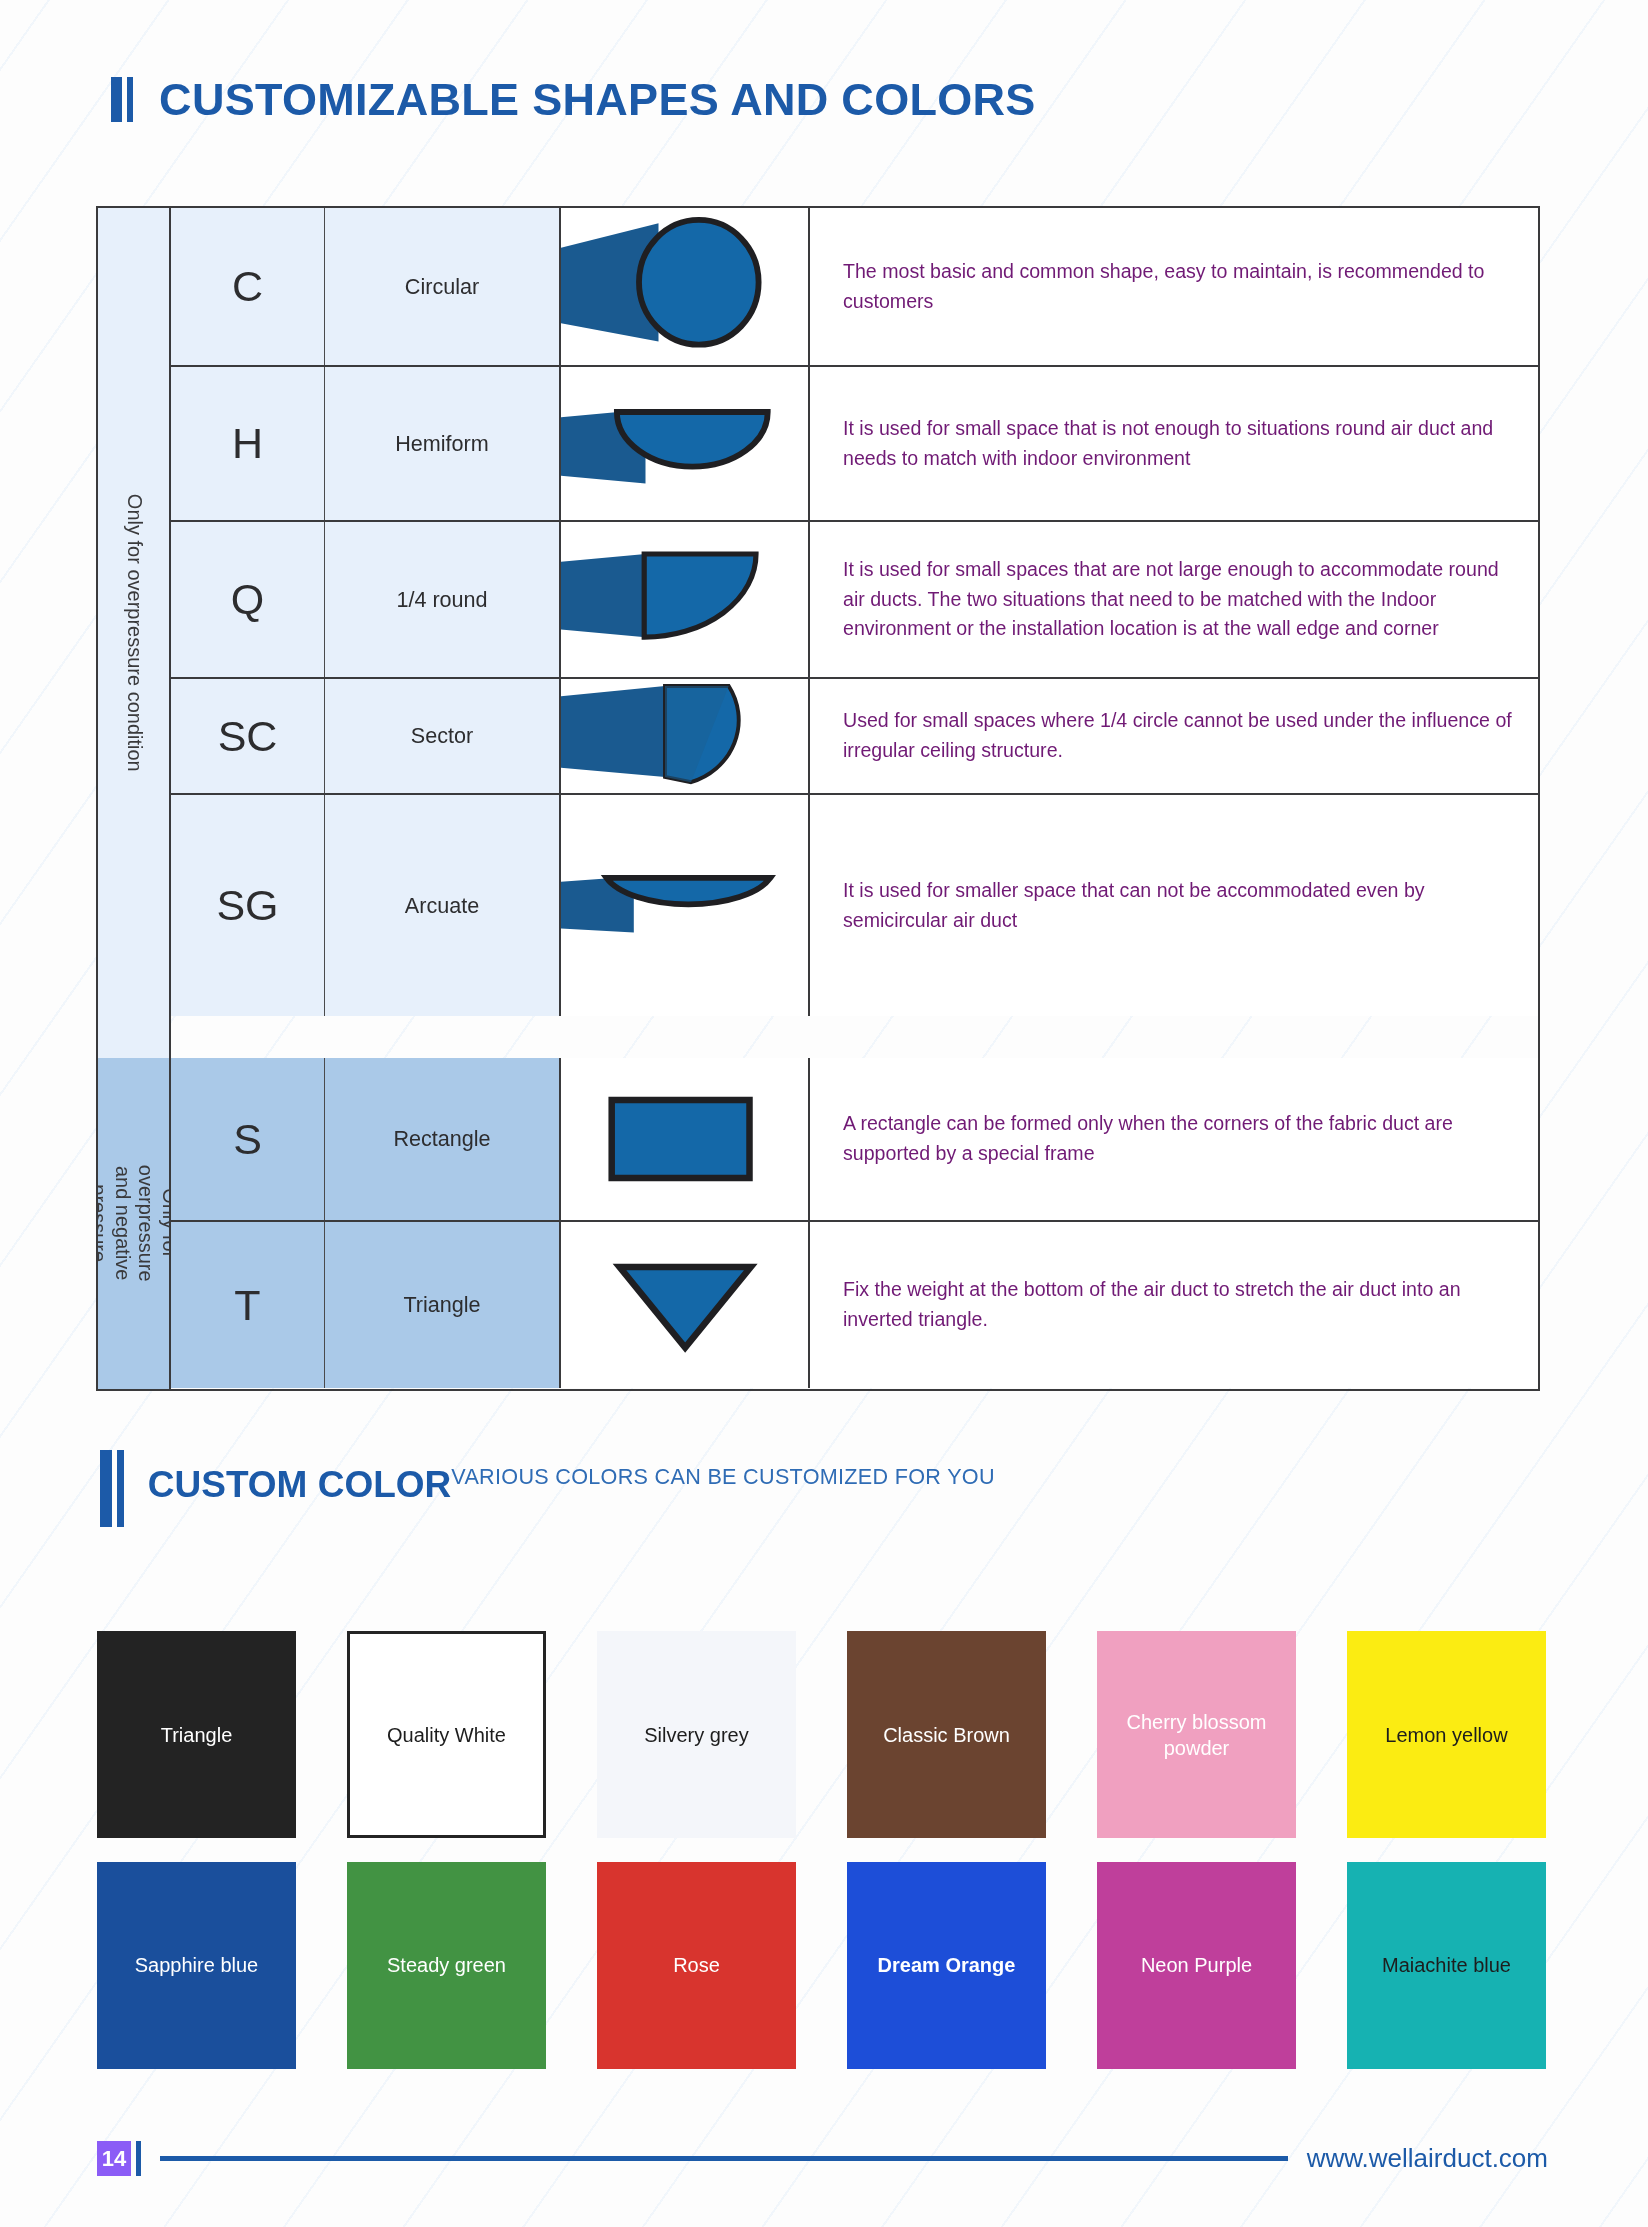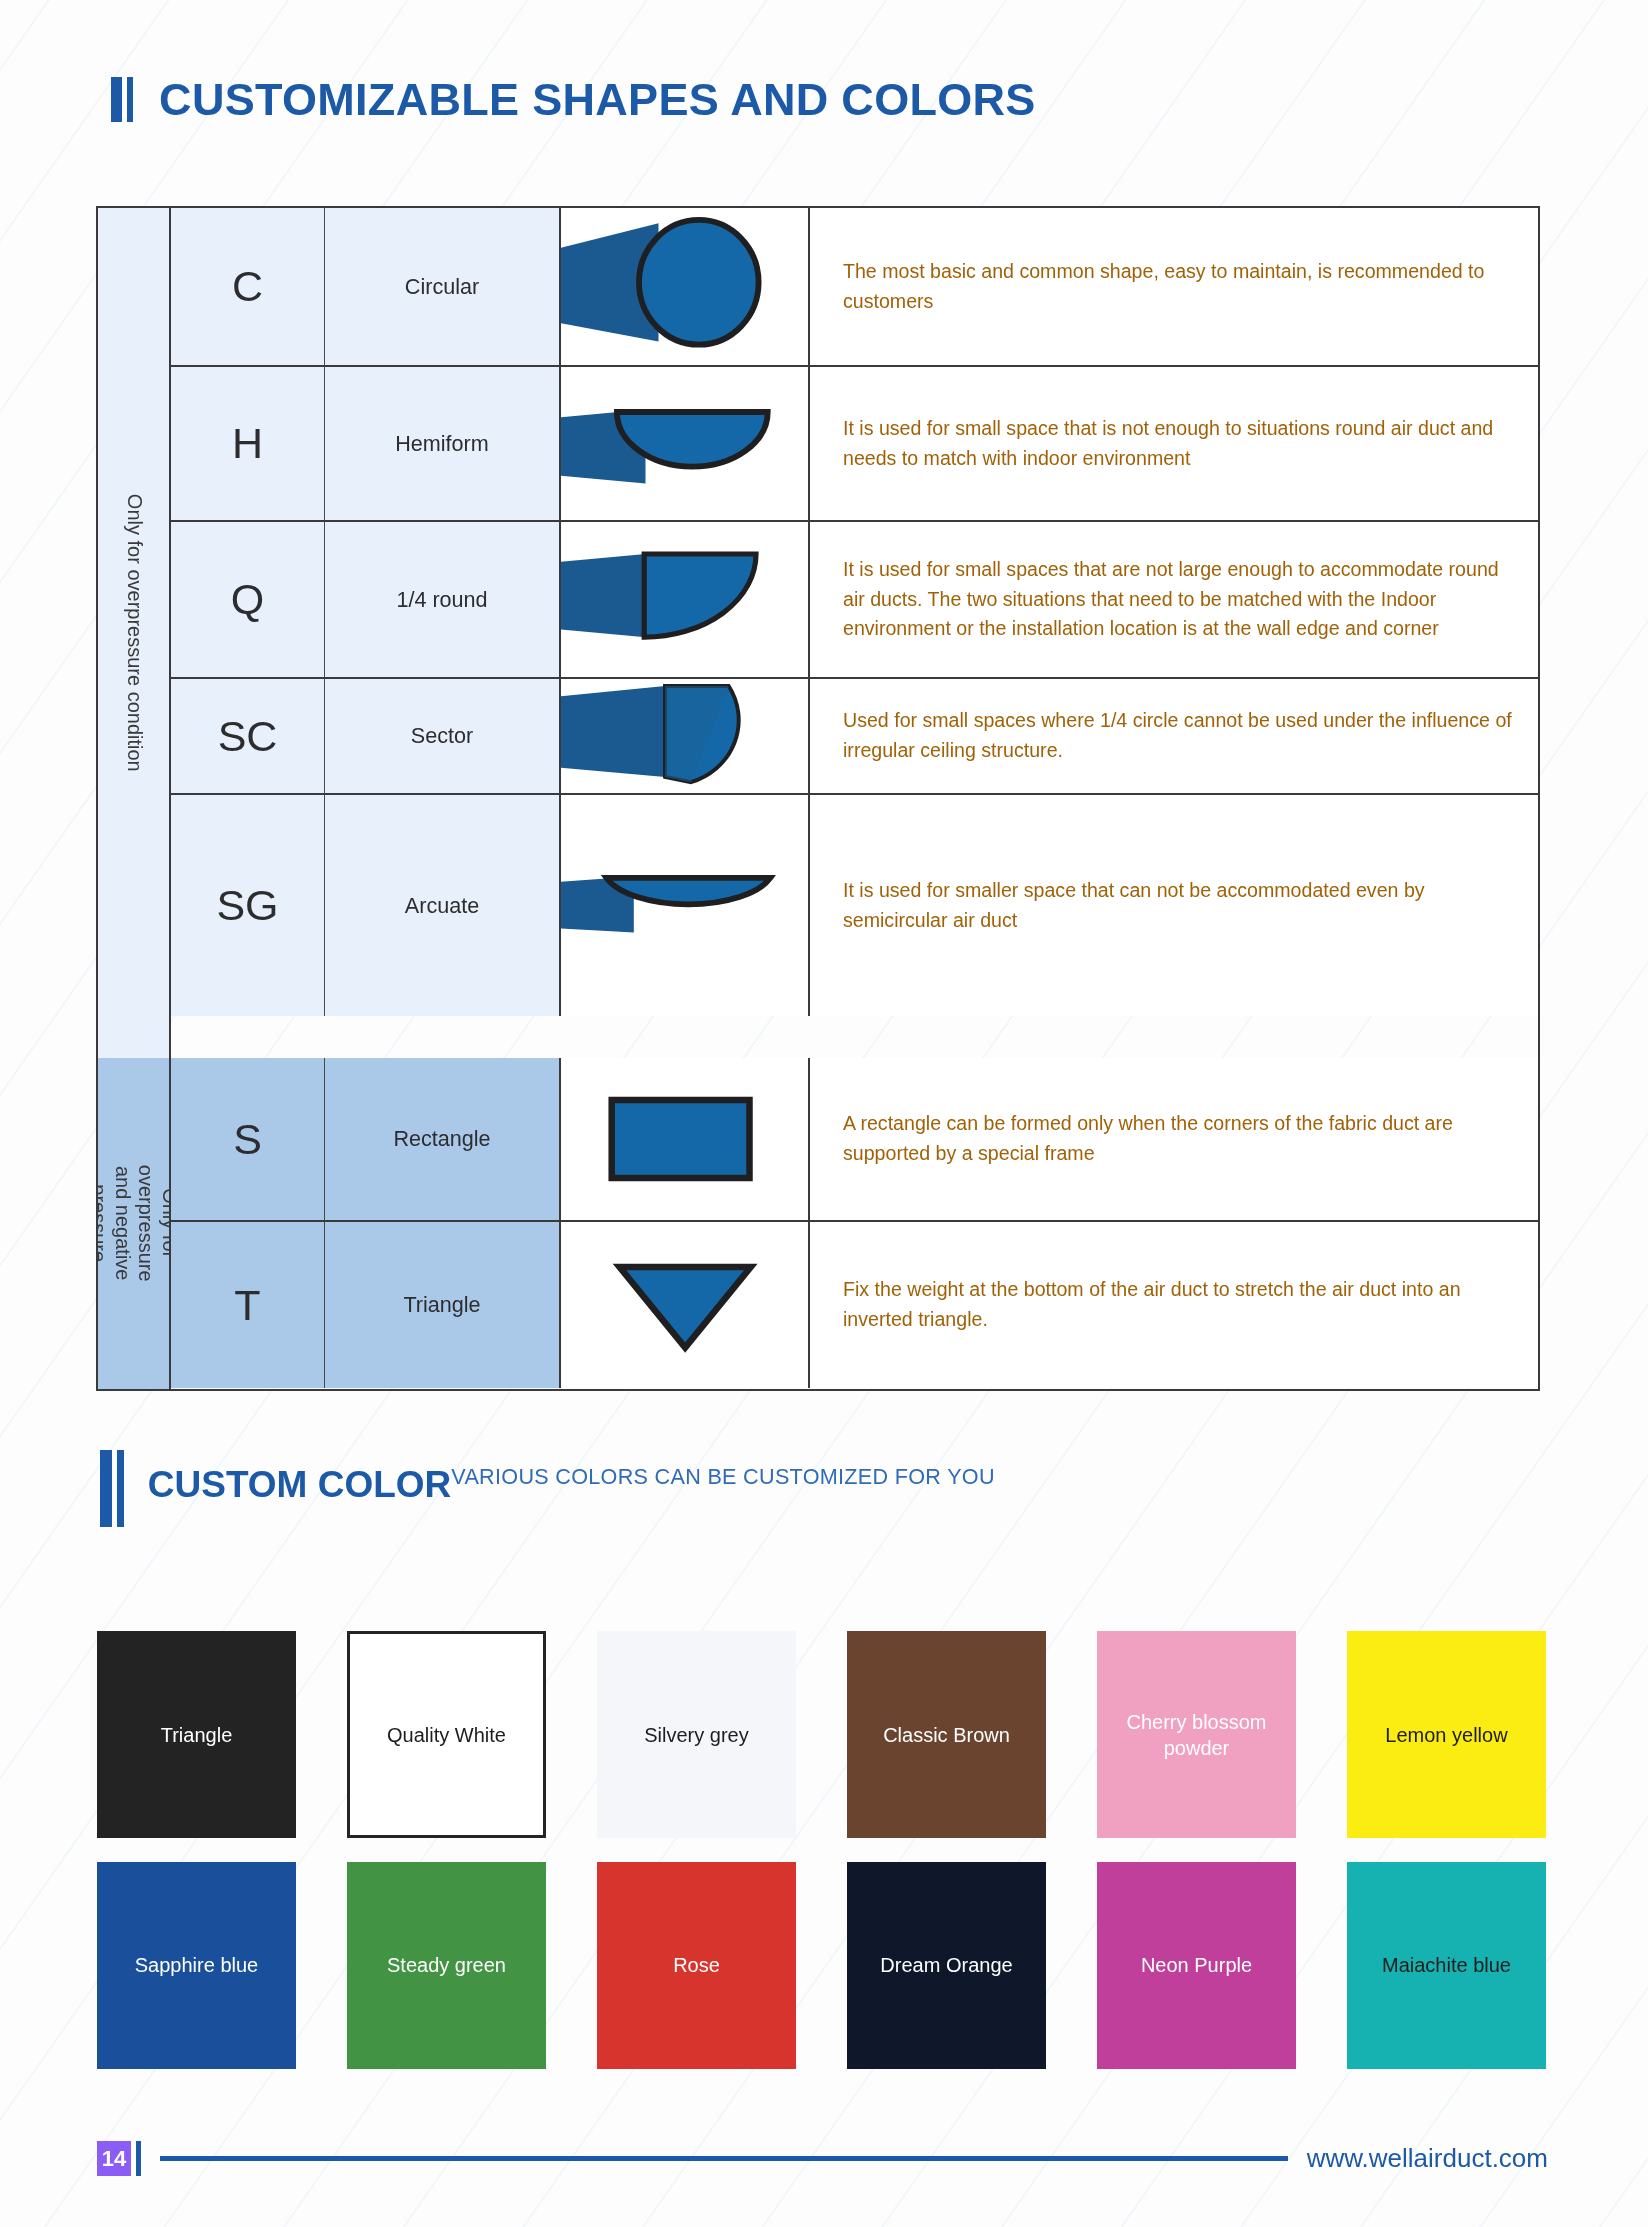--- a/index.html
+++ b/index.html
@@ -110,21 +110,21 @@
     background: #ffffff;
     position: relative;
     display: flex; align-items: center; justify-content: center;
     overflow: hidden;
   }
   .c-desc {
     flex: 1 1 auto;
     background: #ffffff;
     display: flex; align-items: center;
     padding: 0 26px 0 33px;
-    font-size: 19.6px; line-height: 1.52; color: #a16207;
+    font-size: 19.6px; line-height: 1.52; color: #701a75;
   }
   .tint-light .c-sym, .tint-light .c-name { background: #e7f0fb; }
   .tint-dark  .c-sym, .tint-dark  .c-name { background: #aac9e8; }
 
   .r-c  { height: 159px; }
   .r-h  { height: 155px; }
   .r-q  { height: 157px; }
   .r-sc { height: 116px; }
   .r-sg { height: 221px; }
   .r-s  { height: 164px; }
@@ -317,21 +317,21 @@
     </div>
     <div class="swatch" style="background: rgb(26, 79, 156); color: rgb(255, 255, 255);">
       <span>Sapphire blue</span>
     </div>
     <div class="swatch" style="background: rgb(66, 147, 67); color: rgb(255, 255, 255);">
       <span>Steady green</span>
     </div>
     <div class="swatch" style="background: rgb(216, 52, 46); color: rgb(255, 255, 255);">
       <span>Rose</span>
     </div>
-    <div class="swatch" style="background: #0f172a; color: rgb(255, 255, 255);">
+    <div class="swatch" style="background: #1d4ed8; color: rgb(255, 255, 255); font-weight: bold;">
       <span>Dream Orange</span>
     </div>
     <div class="swatch" style="background: rgb(191, 63, 155); color: rgb(255, 255, 255);">
       <span>Neon Purple</span>
     </div>
     <div class="swatch" style="background: rgb(22, 178, 178); color: rgb(29, 29, 29);">
       <span>Maiachite blue</span>
     </div>
   </div>
 

